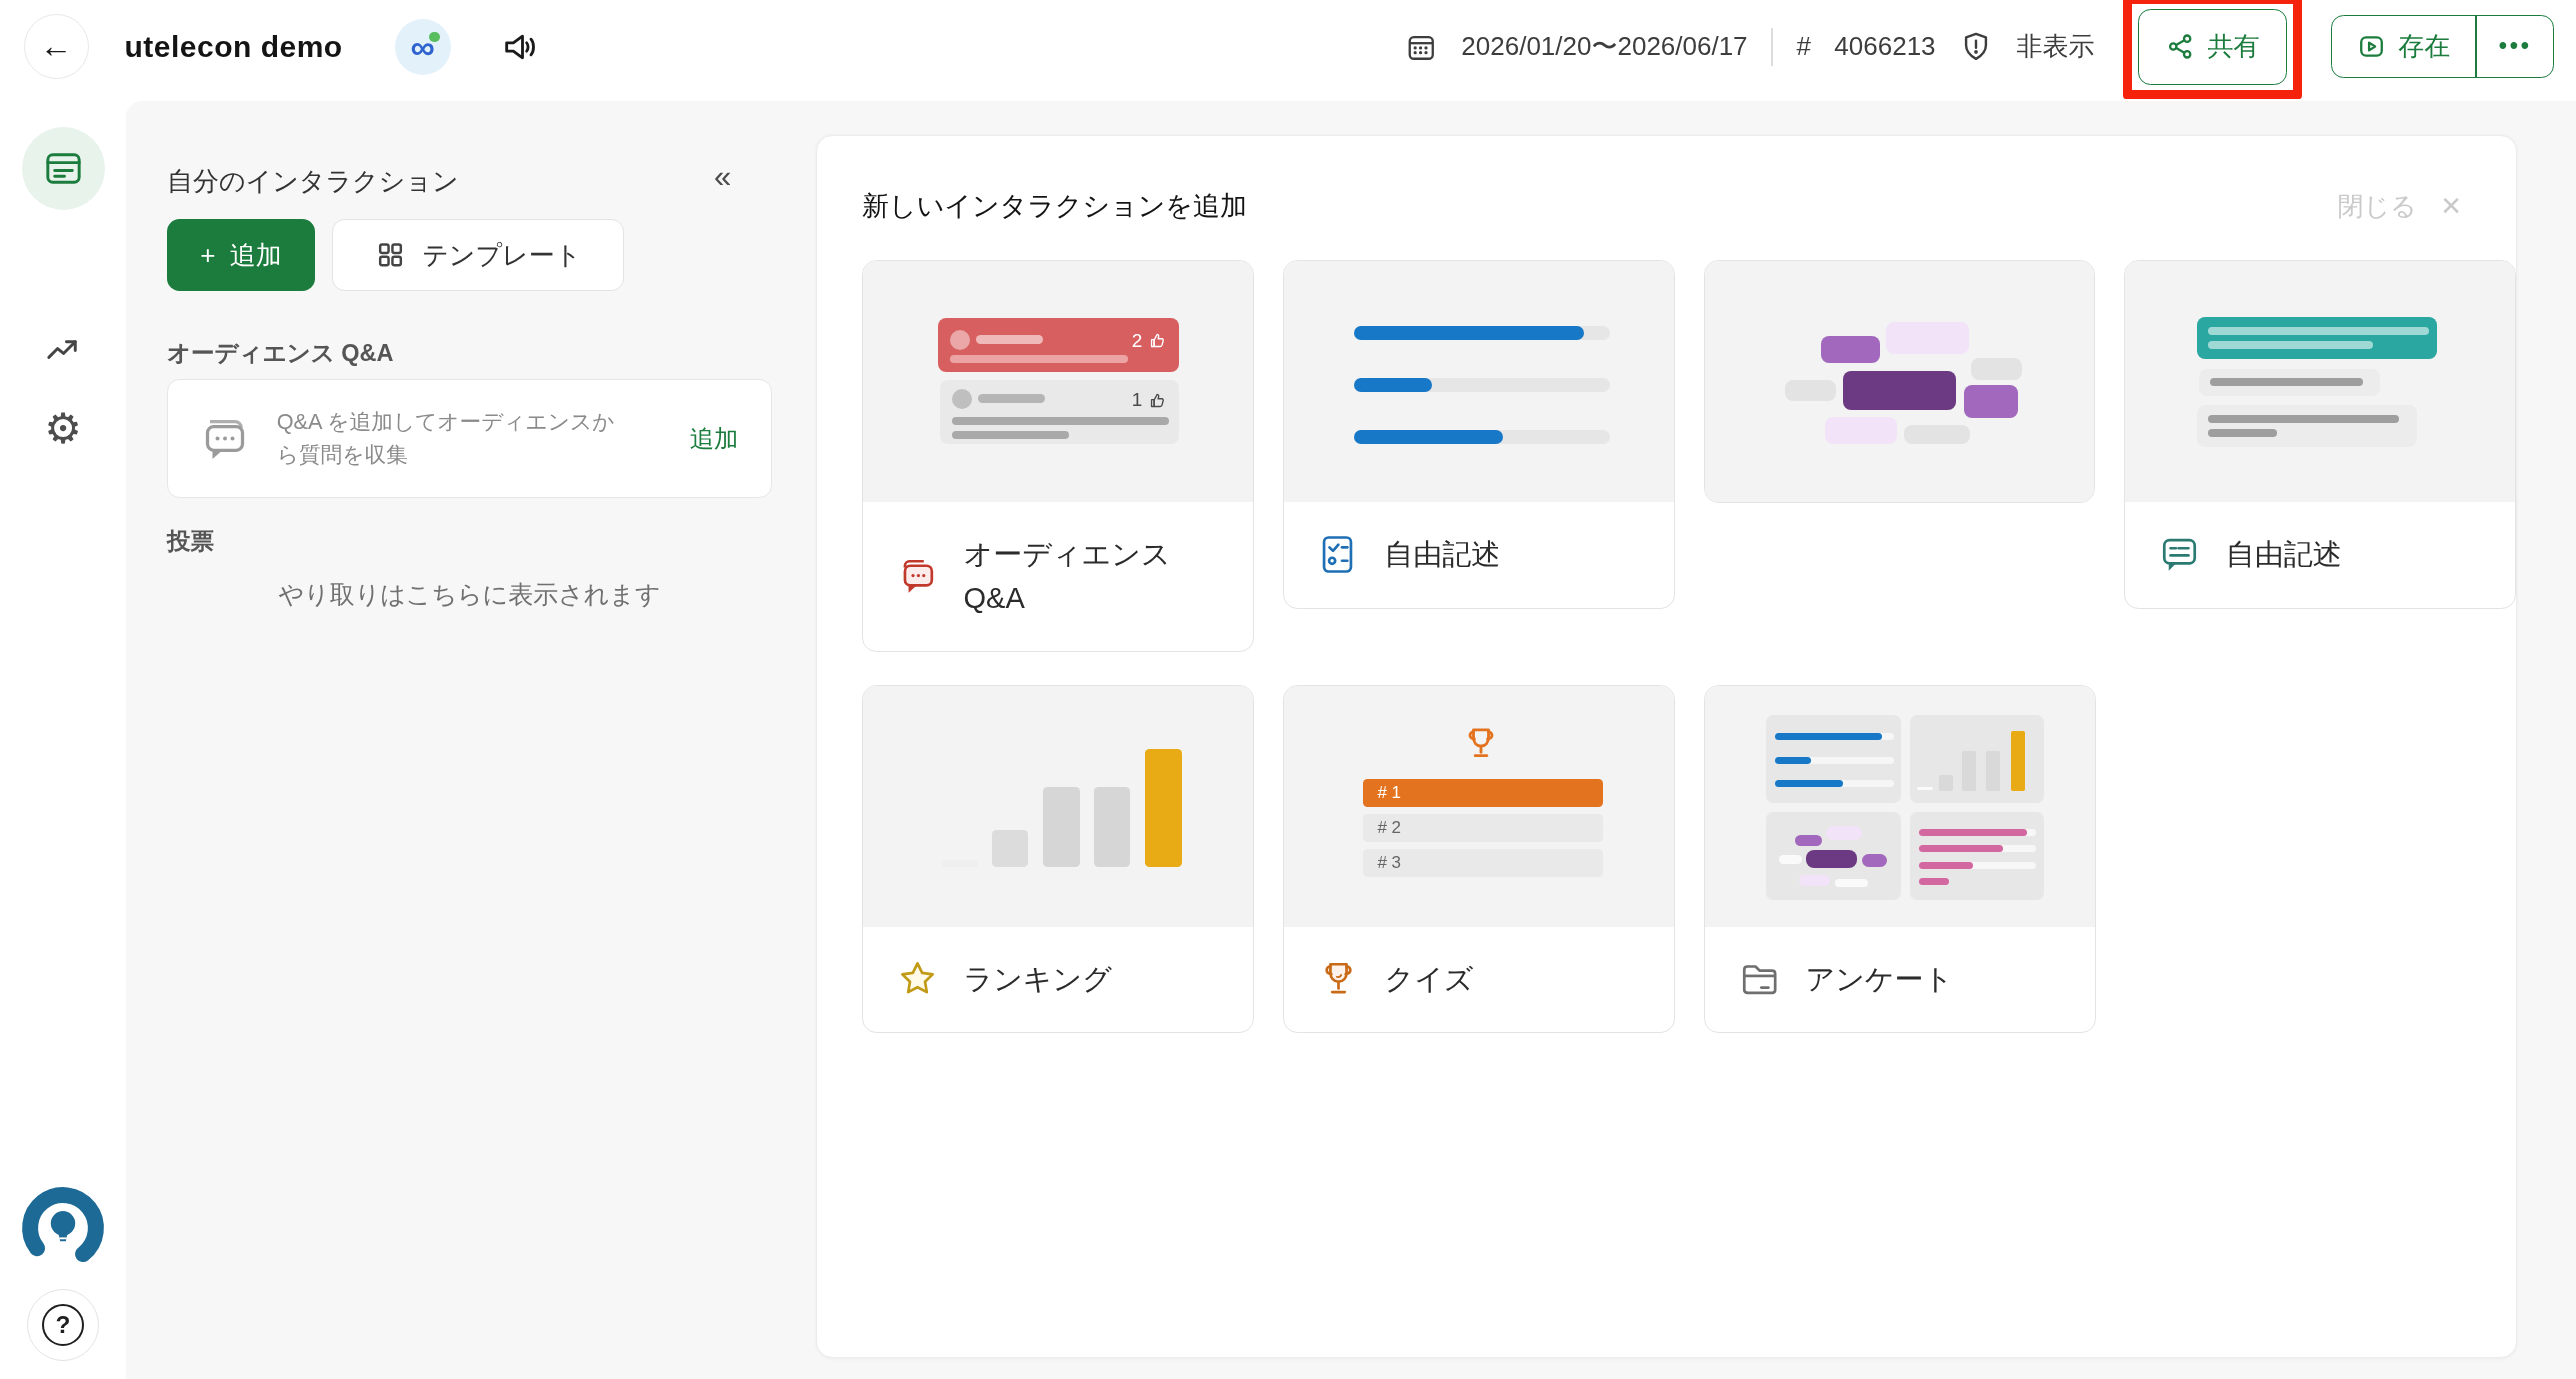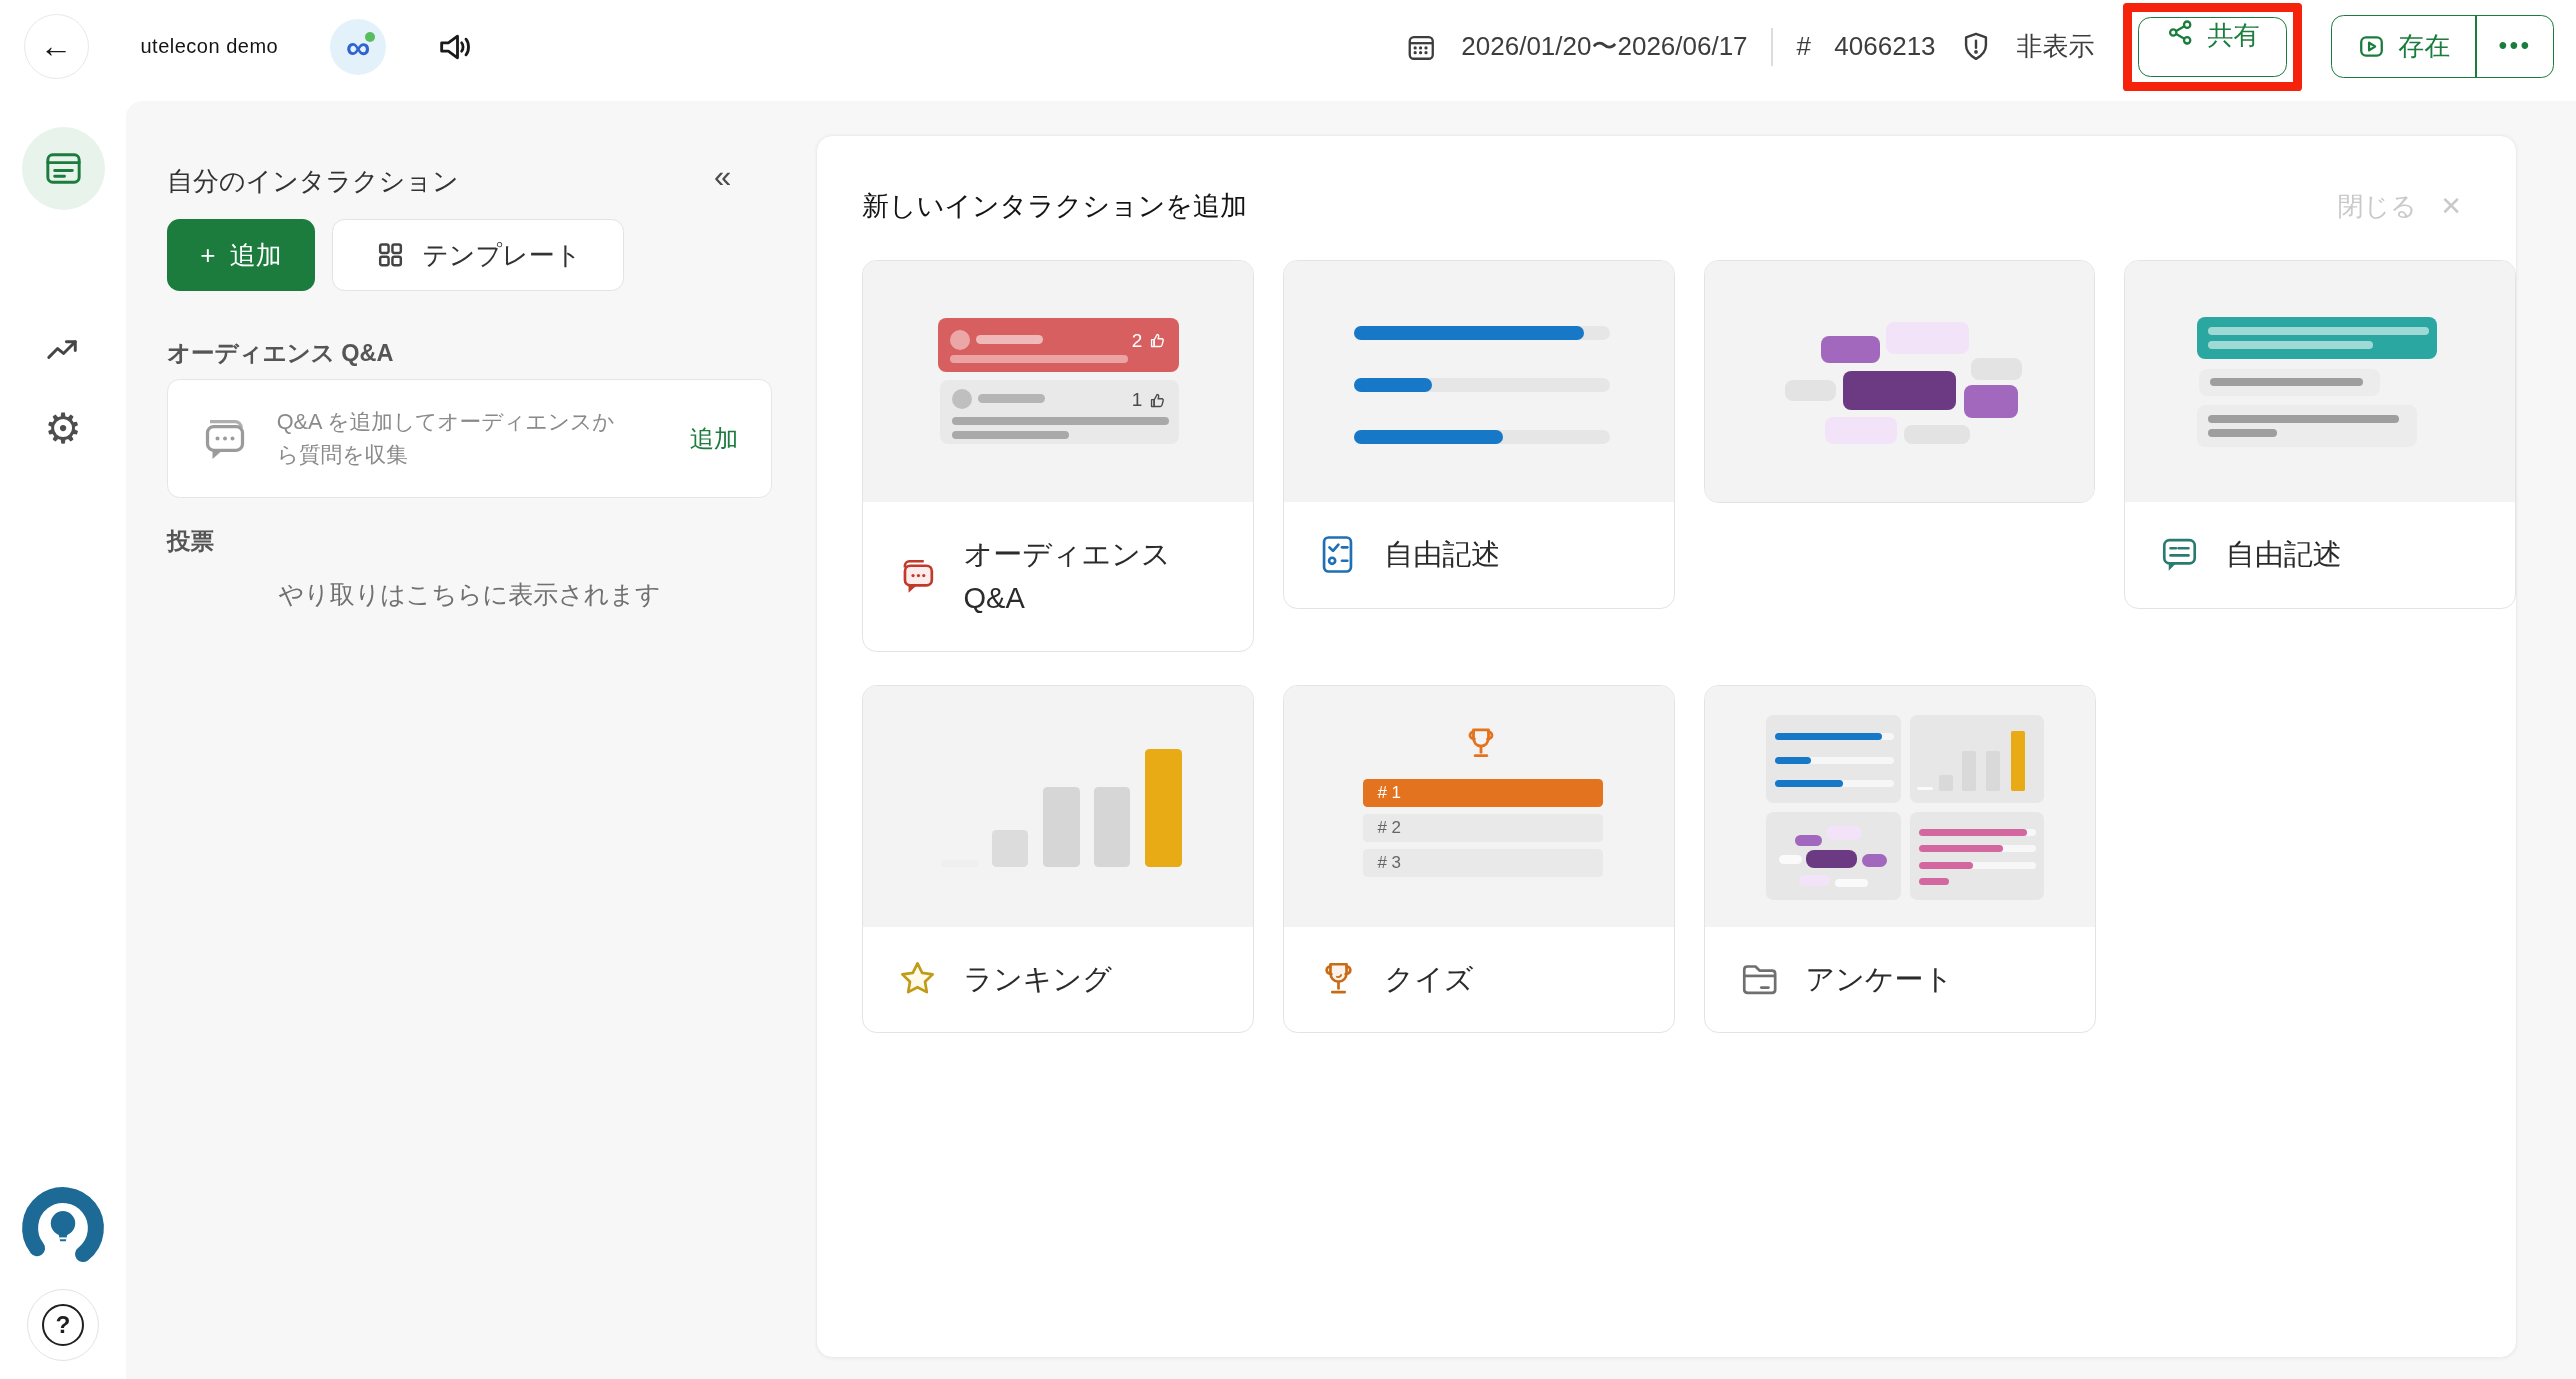--- a/index.html
+++ b/index.html
@@ -9,31 +9,31 @@
     background:#ffffff; color:#2b2b2b; overflow:hidden; position:relative;
   }
   svg { display:block; }
 
   
   .topbar { position:absolute; left:0; top:0; width:2576px; height:101px;
     display:flex; align-items:center; padding:0 21.7px 7.2px 23.5px; background:#fff; }
   .back-btn { width:65px; height:65px; border-radius:50%; border:1.8px solid #e8e8e8;
     background:#fff; display:flex; align-items:center; justify-content:center;
     font-size:32.5px; color:#1a1a1a; cursor:pointer; }
-  .doc-title { font-size:20px; font-weight:400; color:#141414; margin-left:52px; letter-spacing:0.5px; }
+  .doc-title { font-size:30px; font-weight:700; color:#141414; margin-left:36px; letter-spacing:0.5px; }
   .webex-badge { position:relative; width:56px; height:56px; border-radius:50%;
     background:#e3f1fb; margin-left:52px; display:flex; align-items:center; justify-content:center; }
   .webex-glyph { font-size:34px; font-weight:700; color:#2f63cf; line-height:1; }
   .webex-dot { position:absolute; right:10.8px; top:12.6px; width:10.8px; height:10.8px;
     border-radius:50%; background:#57bd5e; }
   .tb-right { margin-left:auto; display:flex; align-items:center; gap:23.5px; }
   .tb-text { font-size:26px; color:#3d3d3d; white-space:nowrap; }
   .tb-divider { width:1.8px; height:38px; background:#dcdcdc; }
   .red-box { border:9px solid #f6230c; padding:5.4px; border-radius:3.6px; margin:0 5.4px; }
-  .btn-outline { display:flex; align-items:flex-start; gap:12.6px; height:60px; padding:0 27px;
+  .btn-outline { display:flex; align-items:center; gap:12.6px; height:76px; padding:0 27px;
     background:#fff; border:1.8px solid #1b7c3d; border-radius:12.6px;
     color:#1b7c3d; font-size:26px; cursor:pointer; white-space:nowrap; }
   .present-group { display:flex; align-items:stretch; height:63px; border:1.8px solid #1b7c3d;
     border-radius:12.6px; overflow:hidden; background:#fff; }
   .present-main { display:flex; align-items:center; gap:12.6px; padding:0 25px;
     color:#1b7c3d; font-size:26px; cursor:pointer; white-space:nowrap; }
   .present-sep { width:1.8px; background:#1b7c3d; }
   .more-part { display:flex; align-items:center; padding:0 21.7px; color:#1b7c3d;
     font-size:23.5px; letter-spacing:2.7px; cursor:pointer; font-weight:700; }
 

